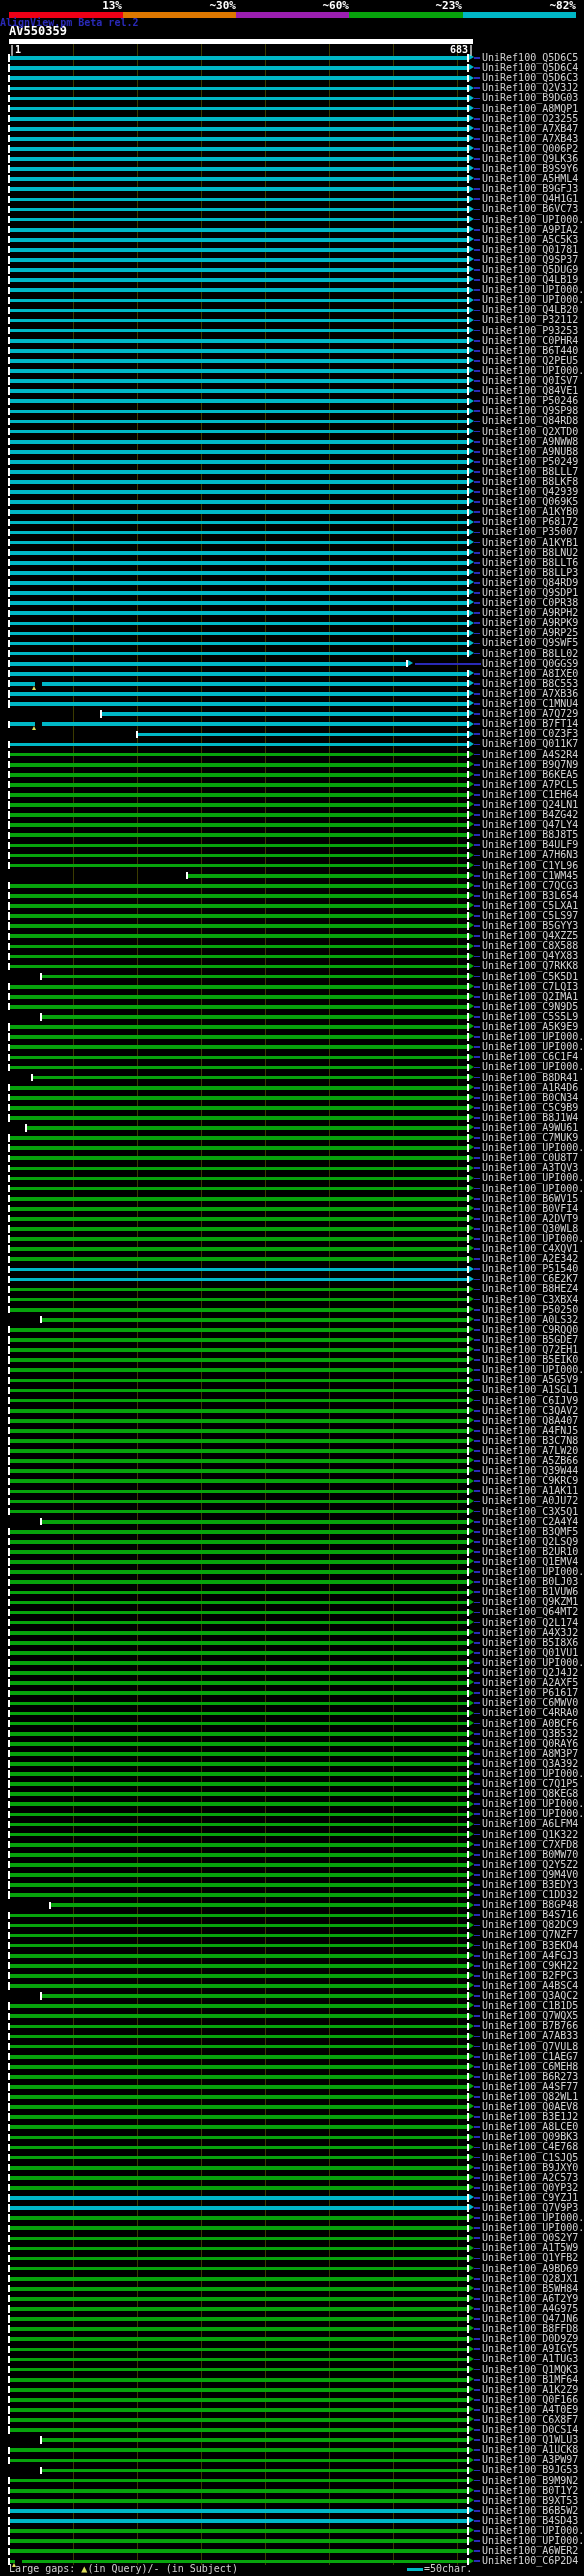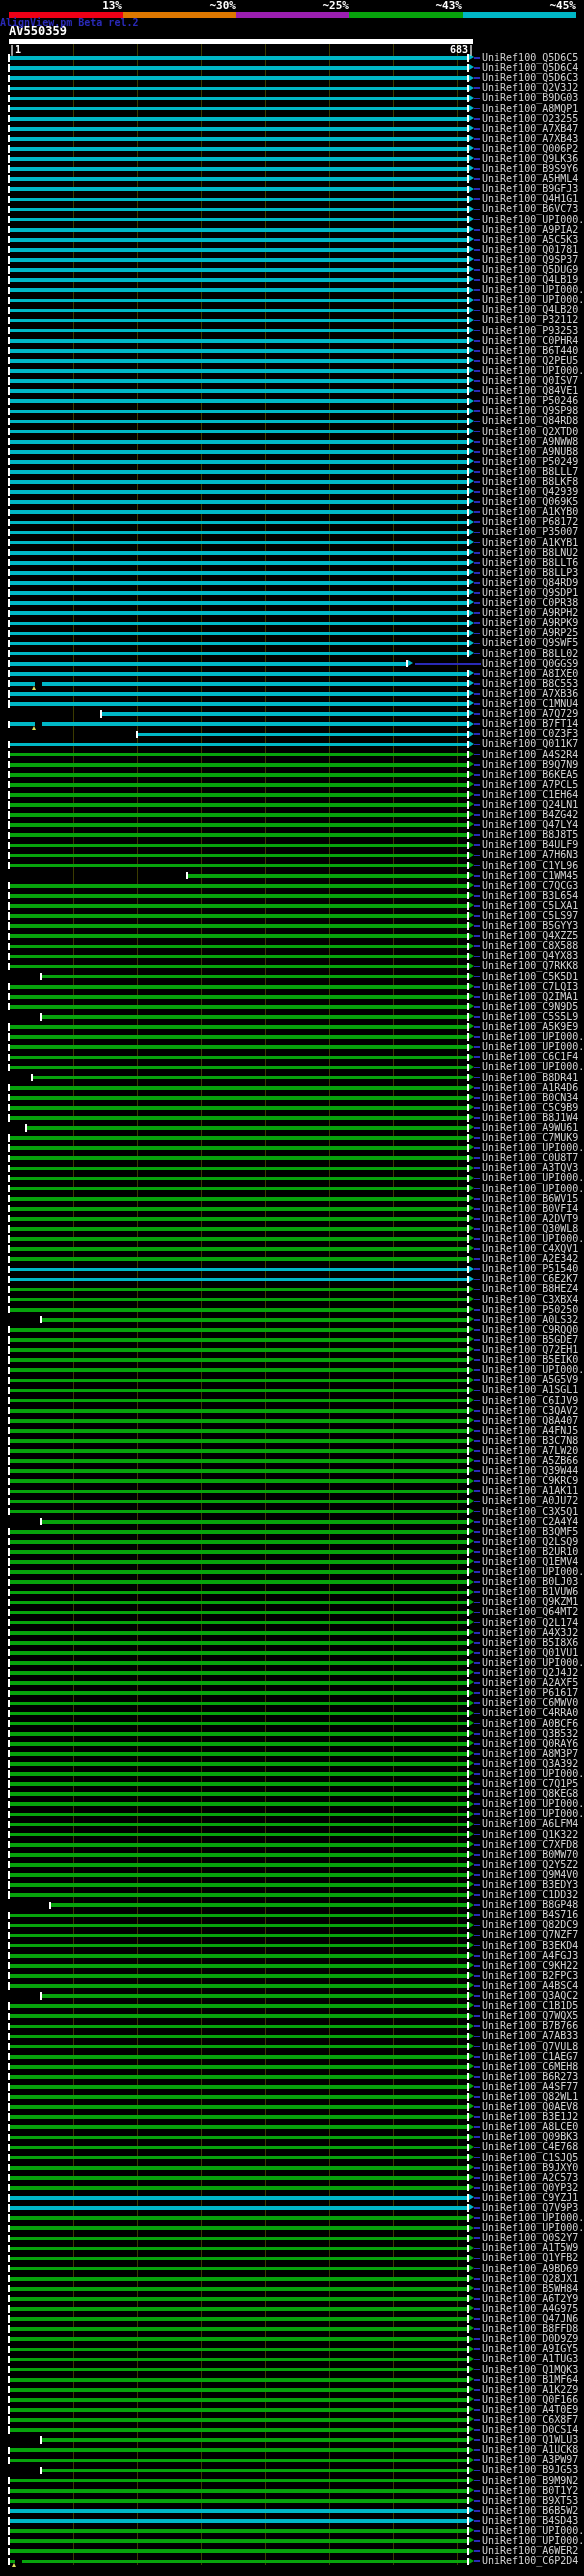--- a/index.html
+++ b/index.html
@@ -40,23 +40,23 @@
   #legend-50char{position:absolute;left:424px;top:0;color:#cfcfcf;}
 </style>
 </head>
 <body>
 
 <div id="app">
 
   <div id="scale-labels">
       <span class="scale-label" style="left: 122px;">13%</span>
       <span class="scale-label" style="left: 236px;">~30%</span>
-      <span class="scale-label" style="left: 349px;">~25%</span>
-      <span class="scale-label" style="left: 462px;">~43%</span>
-      <span class="scale-label" style="left: 576px;">~45%</span>
+      <span class="scale-label" style="left: 349px;">~60%</span>
+      <span class="scale-label" style="left: 462px;">~23%</span>
+      <span class="scale-label" style="left: 576px;">~82%</span>
     </div>
 
   <div id="scalebar">
       <div class="scale-seg" style="background: rgb(238, 0, 22);"></div>
       <div class="scale-seg" style="background: rgb(221, 119, 0);"></div>
       <div class="scale-seg" style="background: rgb(155, 31, 176);"></div>
       <div class="scale-seg" style="background: rgb(7, 163, 12);"></div>
       <div class="scale-seg" style="background: rgb(0, 183, 198);"></div>
     </div>
 
@@ -2071,15 +2071,20 @@
         <div class="tick" style="left: 8.2px;"></div>
         <div class="tick" style="left: 467px;"></div>
         <div class="arrow" style="left: 469px; border-left: 5.5px solid rgb(7, 163, 12);"></div>
         <div class="gap-overlay" style="left: 14.6px; width: 7.3px;"></div>
         <div class="gap-marker" style="left: 12px; border-bottom: 4.6px solid rgb(222, 222, 90);"></div>
         <div class="connector" style="left: 474px; width: 6.4px; background: rgb(42, 42, 184);"></div>
         <div class="hit-label">UniRef100_C6P2D4</div>
       </div>
     </div>
 
+  <div id="footer">
+    <div id="footer-left"><span class="fw">Large gaps: </span><span id="footer-gap-q">▲</span><span class="fw">(in Query)/</span><span class="fw">- (in Subject)</span></div>
+    <div id="legend-swatch" style="background: rgb(0, 183, 198);"></div>
+    <div id="legend-50char">=50char.</div>
+  </div>
 
 </div>
 
 
 </body></html>

